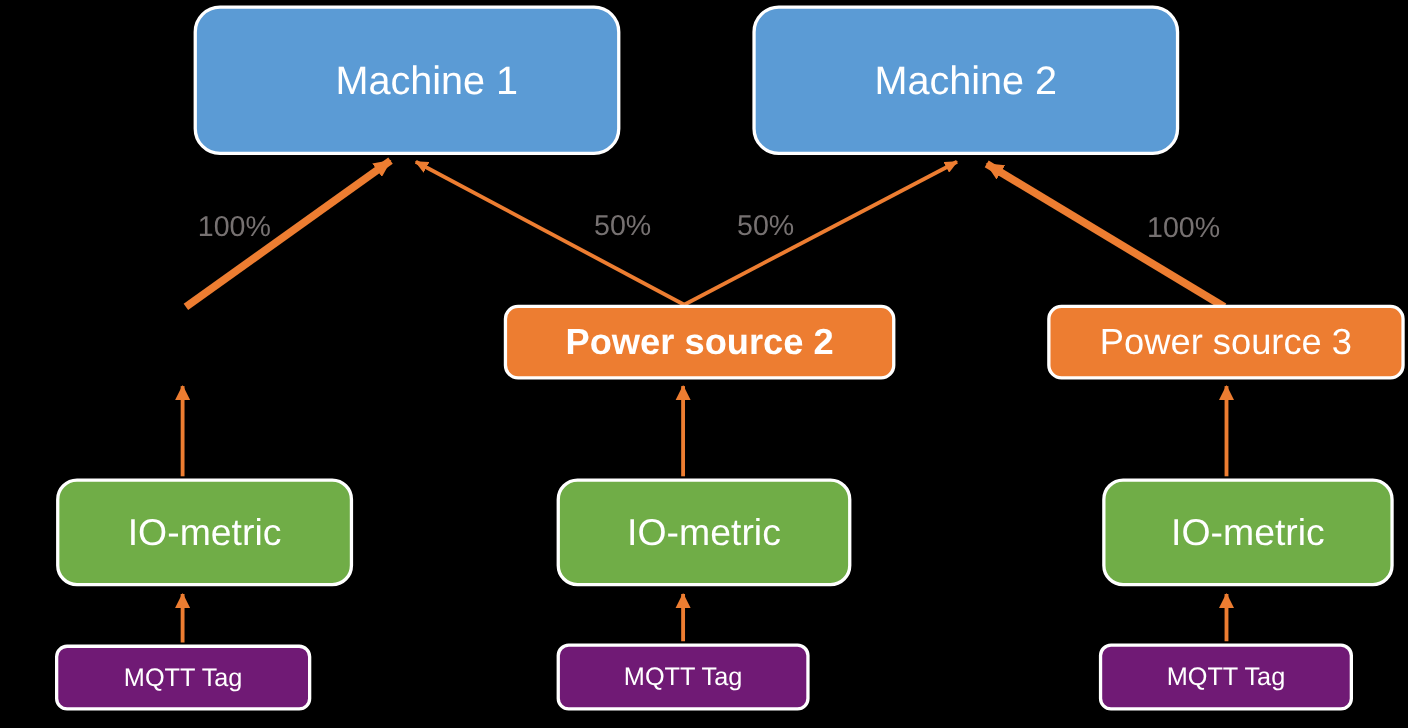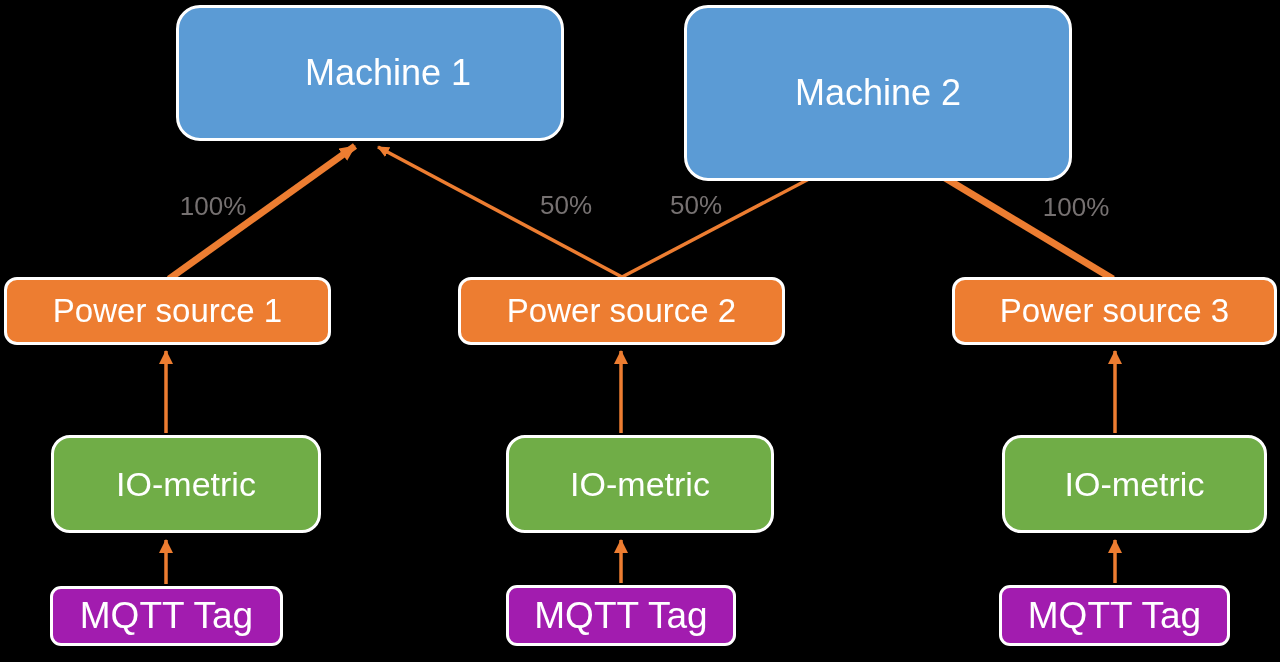--- a/index.html
+++ b/index.html
@@ -42,28 +42,28 @@
     border-radius: 13px;
     font-size: 33px;
   }
   .metric {
     background: #70AD47;
     border-radius: 19px;
     font-size: 34px;
     margin-left: 19px;
   }
   .tag {
-    background: #a21caf;
+    background: #701a75;
     border-radius: 11px;
-    font-size: 37px;
+    font-size: 23px;
   }
   #machine1 { left: 176px; top: 5px;   width: 388px; height: 136px; padding-left: 36px; }
-  #machine2 { left: 684px; top: 5px;   width: 388px; height: 176px; }
+  #machine2 { left: 684px; top: 5px;   width: 388px; height: 136px; }
   #ps1      { left: 4px;   top: 277px; width: 327px; height: 68px; }
-  #ps2      { left: 458px; top: 277px; width: 327px; height: 68px; }
+  #ps2      { left: 458px; top: 277px; width: 356px; height: 68px; font-weight: bold; }
   #ps3      { left: 952px; top: 277px; width: 325px; height: 68px; }
   #io1      { left: 32px;  top: 435px; width: 270px; height: 98px; }
   #io2      { left: 487px; top: 435px; width: 268px; height: 98px; }
   #io3      { left: 983px; top: 435px; width: 265px; height: 98px; }
   #mqtt1    { left: 50px;  top: 586px; width: 233px; height: 60px; }
   #mqtt2    { left: 506px; top: 585px; width: 230px; height: 61px; }
   #mqtt3    { left: 999px; top: 585px; width: 231px; height: 61px; }
 
   .edge-label {
     position: absolute;
@@ -113,23 +113,20 @@
     <line x1="1115" y1="583" x2="1115" y2="540" stroke="#ED7D31" stroke-width="3.5" marker-end="url(#ah-vert)"></line>
   </svg>
 
   <div class="node machine" id="machine1">
     <span>Machine 1</span>
   </div>
   <div class="node machine" id="machine2">
     <span>Machine 2</span>
   </div>
 
-  <div class="node power" id="ps1">
-    <span>Power source 1</span>
-  </div>
   <div class="node power" id="ps2">
     <span>Power source 2</span>
   </div>
   <div class="node power" id="ps3">
     <span>Power source 3</span>
   </div>
 
   <div class="node metric" id="io1">
     <span>IO-metric</span>
   </div>

